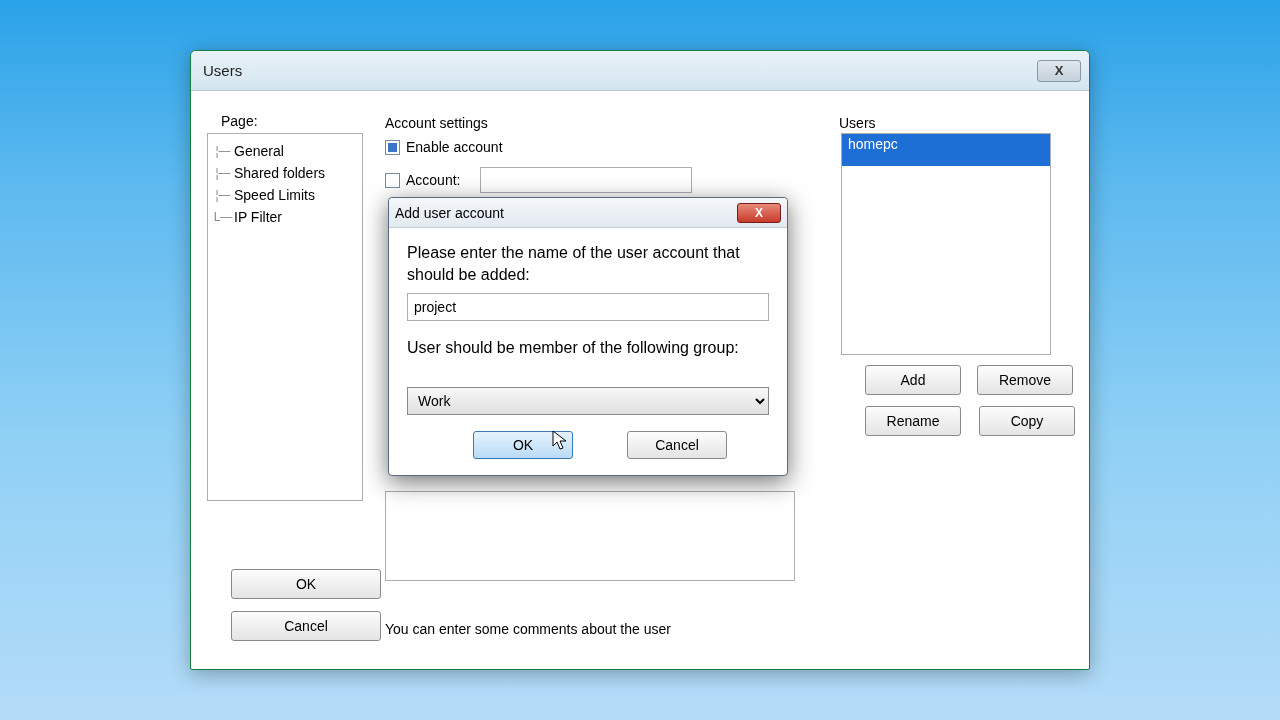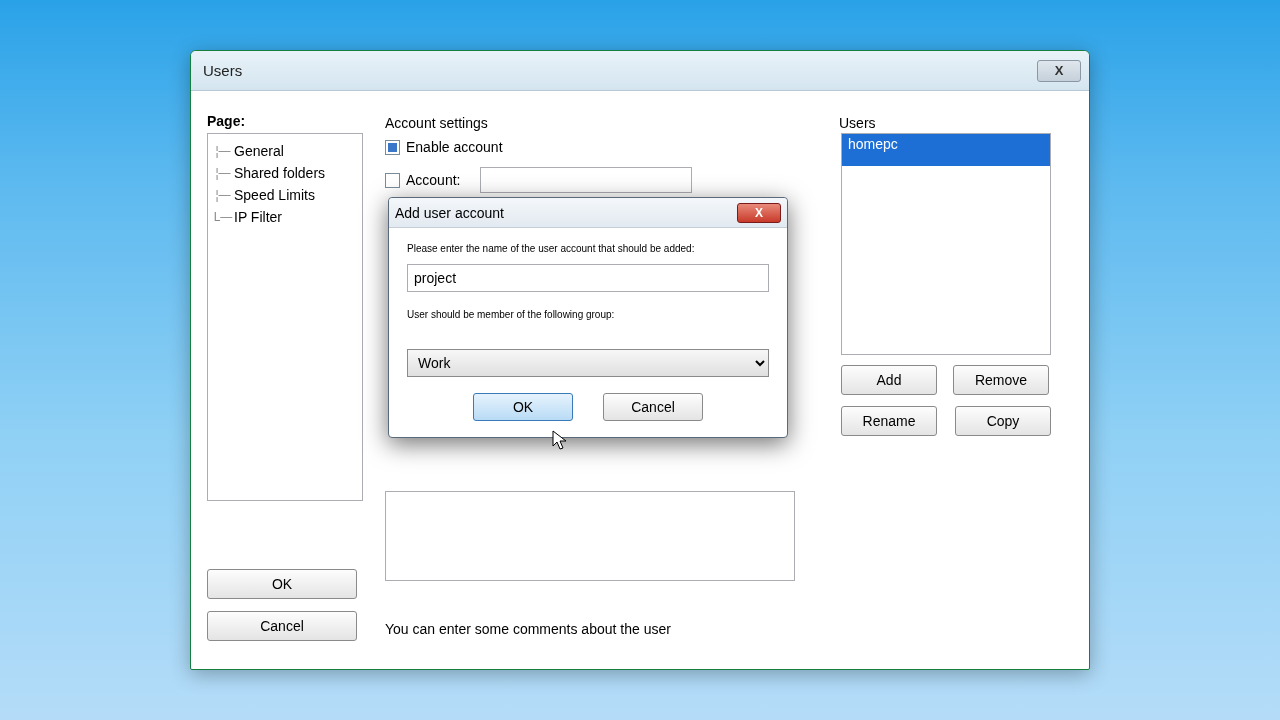--- a/index.html
+++ b/index.html
@@ -21,21 +21,21 @@
 }
 .titlebar-text { font-size: 15px; color: #222; padding-left: 4px; flex: 1; }
 .close-main {
   width: 44px; height: 22px; background: linear-gradient(180deg,#e0e7ed,#c5d0da);
   border: 1px solid #8a98a5; border-radius: 3px; text-align: center;
   font-size: 13px; font-weight: bold; color: #333; line-height: 20px; cursor: pointer;
 }
 .content { position: absolute; top: 50px; left: 10px; right: 10px; bottom: 10px; }
 
 .page-label, .section-label, .users-label { font-size: 14px; color: #000; }
-.page-label { position: absolute; left: 6px; top: 12px; font-weight: bold; }
+.page-label { position: absolute; left: 20px; top: 12px; }
 .page-list {
   position: absolute; left: 6px; top: 32px; width: 156px; height: 368px;
   border: 1px solid #abadb3; background: #fff; padding: 6px 4px;
 }
 .tree-item { display: flex; align-items: center; height: 22px; font-size: 14px; color: #000; cursor: pointer; }
 .tree-branch { display:inline-block; width: 22px; text-align: center; color: #888; font-size: 12px; }
 
 .section-label { position: absolute; left: 184px; top: 14px; }
 .field-row { position: absolute; left: 184px; display: flex; align-items: center; }
 .enable-row { top: 38px; }
@@ -57,21 +57,21 @@
   position: absolute; left: 640px; top: 32px; width: 210px; height: 222px;
   border: 1px solid #abadb3; background: #fff;
 }
 .user-item {
   height: 32px; font-size: 14px; padding: 0 6px; line-height: 20px; cursor: pointer;
 }
 .user-item.selected { background: #1d6fd6; color: #fff; }
 
 .btn {
   height: 28px; border: 1px solid #8a8a8a; background: linear-gradient(180deg,#fdfdfd,#e4e4e4);
-  font-size: 14px; color: #000; border-radius: 3px; cursor: pointer; text-align: center;
+  font-size: 14px; color: #000; border-radius: 3px; cursor: pointer; text-align: center; margin-left: 24px;
 }
 .users-btn { position: absolute; width: 96px; height: 30px; }
 .btn-add { left: 640px; top: 264px; }
 .btn-remove { left: 752px; top: 264px; }
 .btn-rename { left: 640px; top: 305px; }
 .btn-copy { left: 754px; top: 305px; }
 
 .ok-main { position: absolute; left: 6px; top: 468px; width: 150px; height: 30px; }
 .cancel-main { position: absolute; left: 6px; top: 510px; width: 150px; height: 30px; }
 
@@ -92,21 +92,21 @@
   display: flex; align-items: center; padding: 0 6px; border-bottom: 1px solid #c7cfd6; border-radius: 4px 4px 0 0;
 }
 .modal-title { font-size: 14px; color: #000; flex: 1; }
 .modal-close {
   width: 44px; height: 20px; border-radius: 3px; border: 1px solid #7a1a1a;
   background: linear-gradient(180deg,#e98a7a,#c83a2a); cursor: pointer;
   display: flex; align-items: center; justify-content: center;
 }
 .modal-close span { color: #fff; font-size: 12px; font-weight: bold; }
 .modal-body { padding: 14px 18px 16px 18px; }
-.modal-text { font-size: 10px; color: #000; margin-bottom: 8px; line-height: 1.35; }
+.modal-text { font-size: 16px; color: #000; margin-bottom: 8px; line-height: 1.35; }
 .modal-input {
   width: 100%; height: 28px; border: 1px solid #abadb3; background: #fff;
   font-size: 14px; padding: 0 6px; margin-bottom: 16px;
 }
 .modal-select {
   width: 100%; height: 28px; border: 1px solid #8a8a8a;
   background: linear-gradient(180deg,#f7f7f7,#e0e0e0);
   font-size: 14px; padding: 0 6px; margin-top: 20px; margin-bottom: 16px;
 }
 .modal-actions { display: flex; justify-content: center; gap: 30px; }

